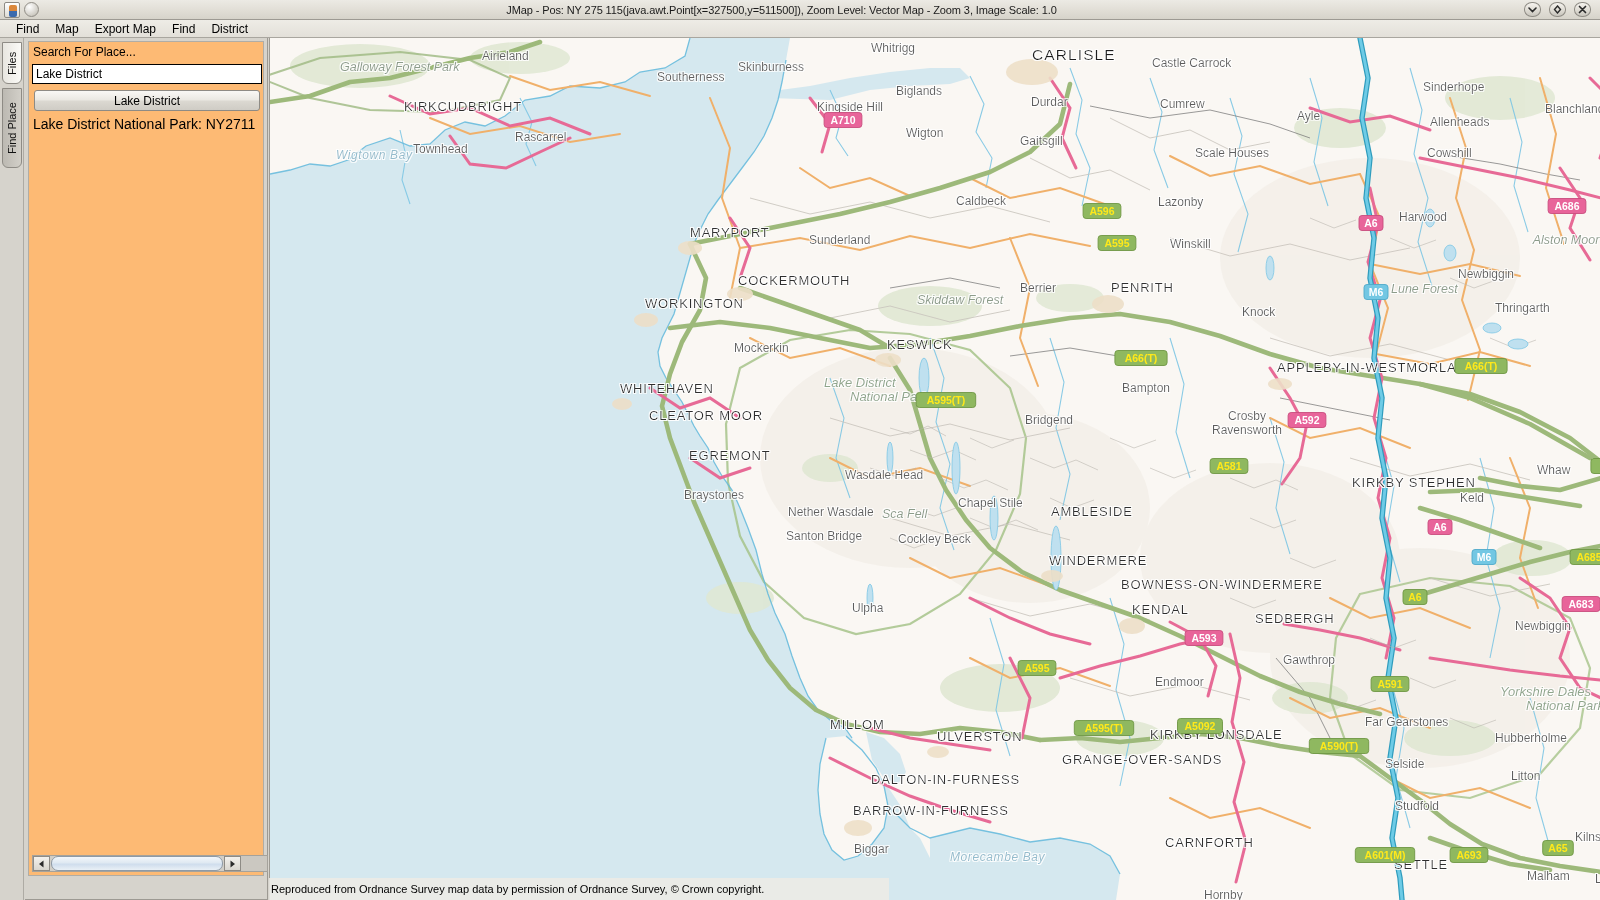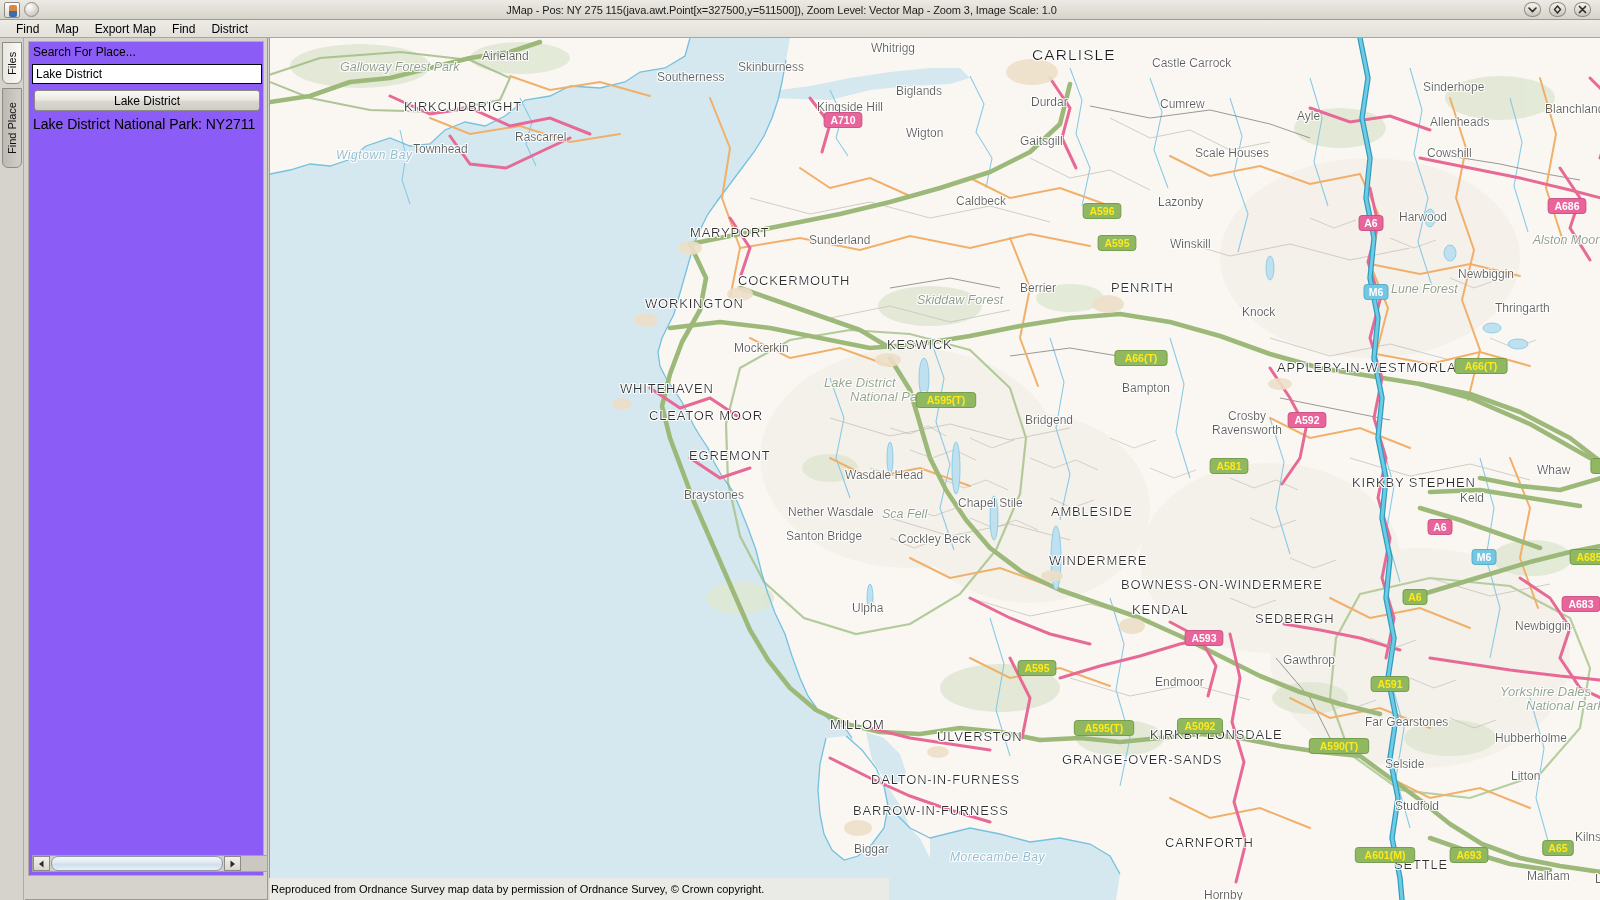--- a/index.html
+++ b/index.html
@@ -98,21 +98,21 @@
 
   
   #sidebar {
     position: absolute; left: 25px; top: 0; width: 243px; height: 862px;
     background: #d6d3cc;
     border: 1px solid #9d9a93;
     border-top: none; border-left: none;
   }
   #sidebar-inner {
     position: absolute; left: 3px; top: 3px; width: 236px; height: 835px;
-    background: #8b5cf6;
+    background: #fdba74;
     border: 1px solid #b0ada6;
   }
   #search-label {
     position:absolute; left:4px; top:2px; width: 228px; height: 17px;
     font-size: 12px; color:#000; line-height:17px;
   }
   #search-input {
     position: absolute; left: 3px; top: 22px; width: 230px; height: 20px;
     background: #ffffff;
     border: 1px solid #000000;

